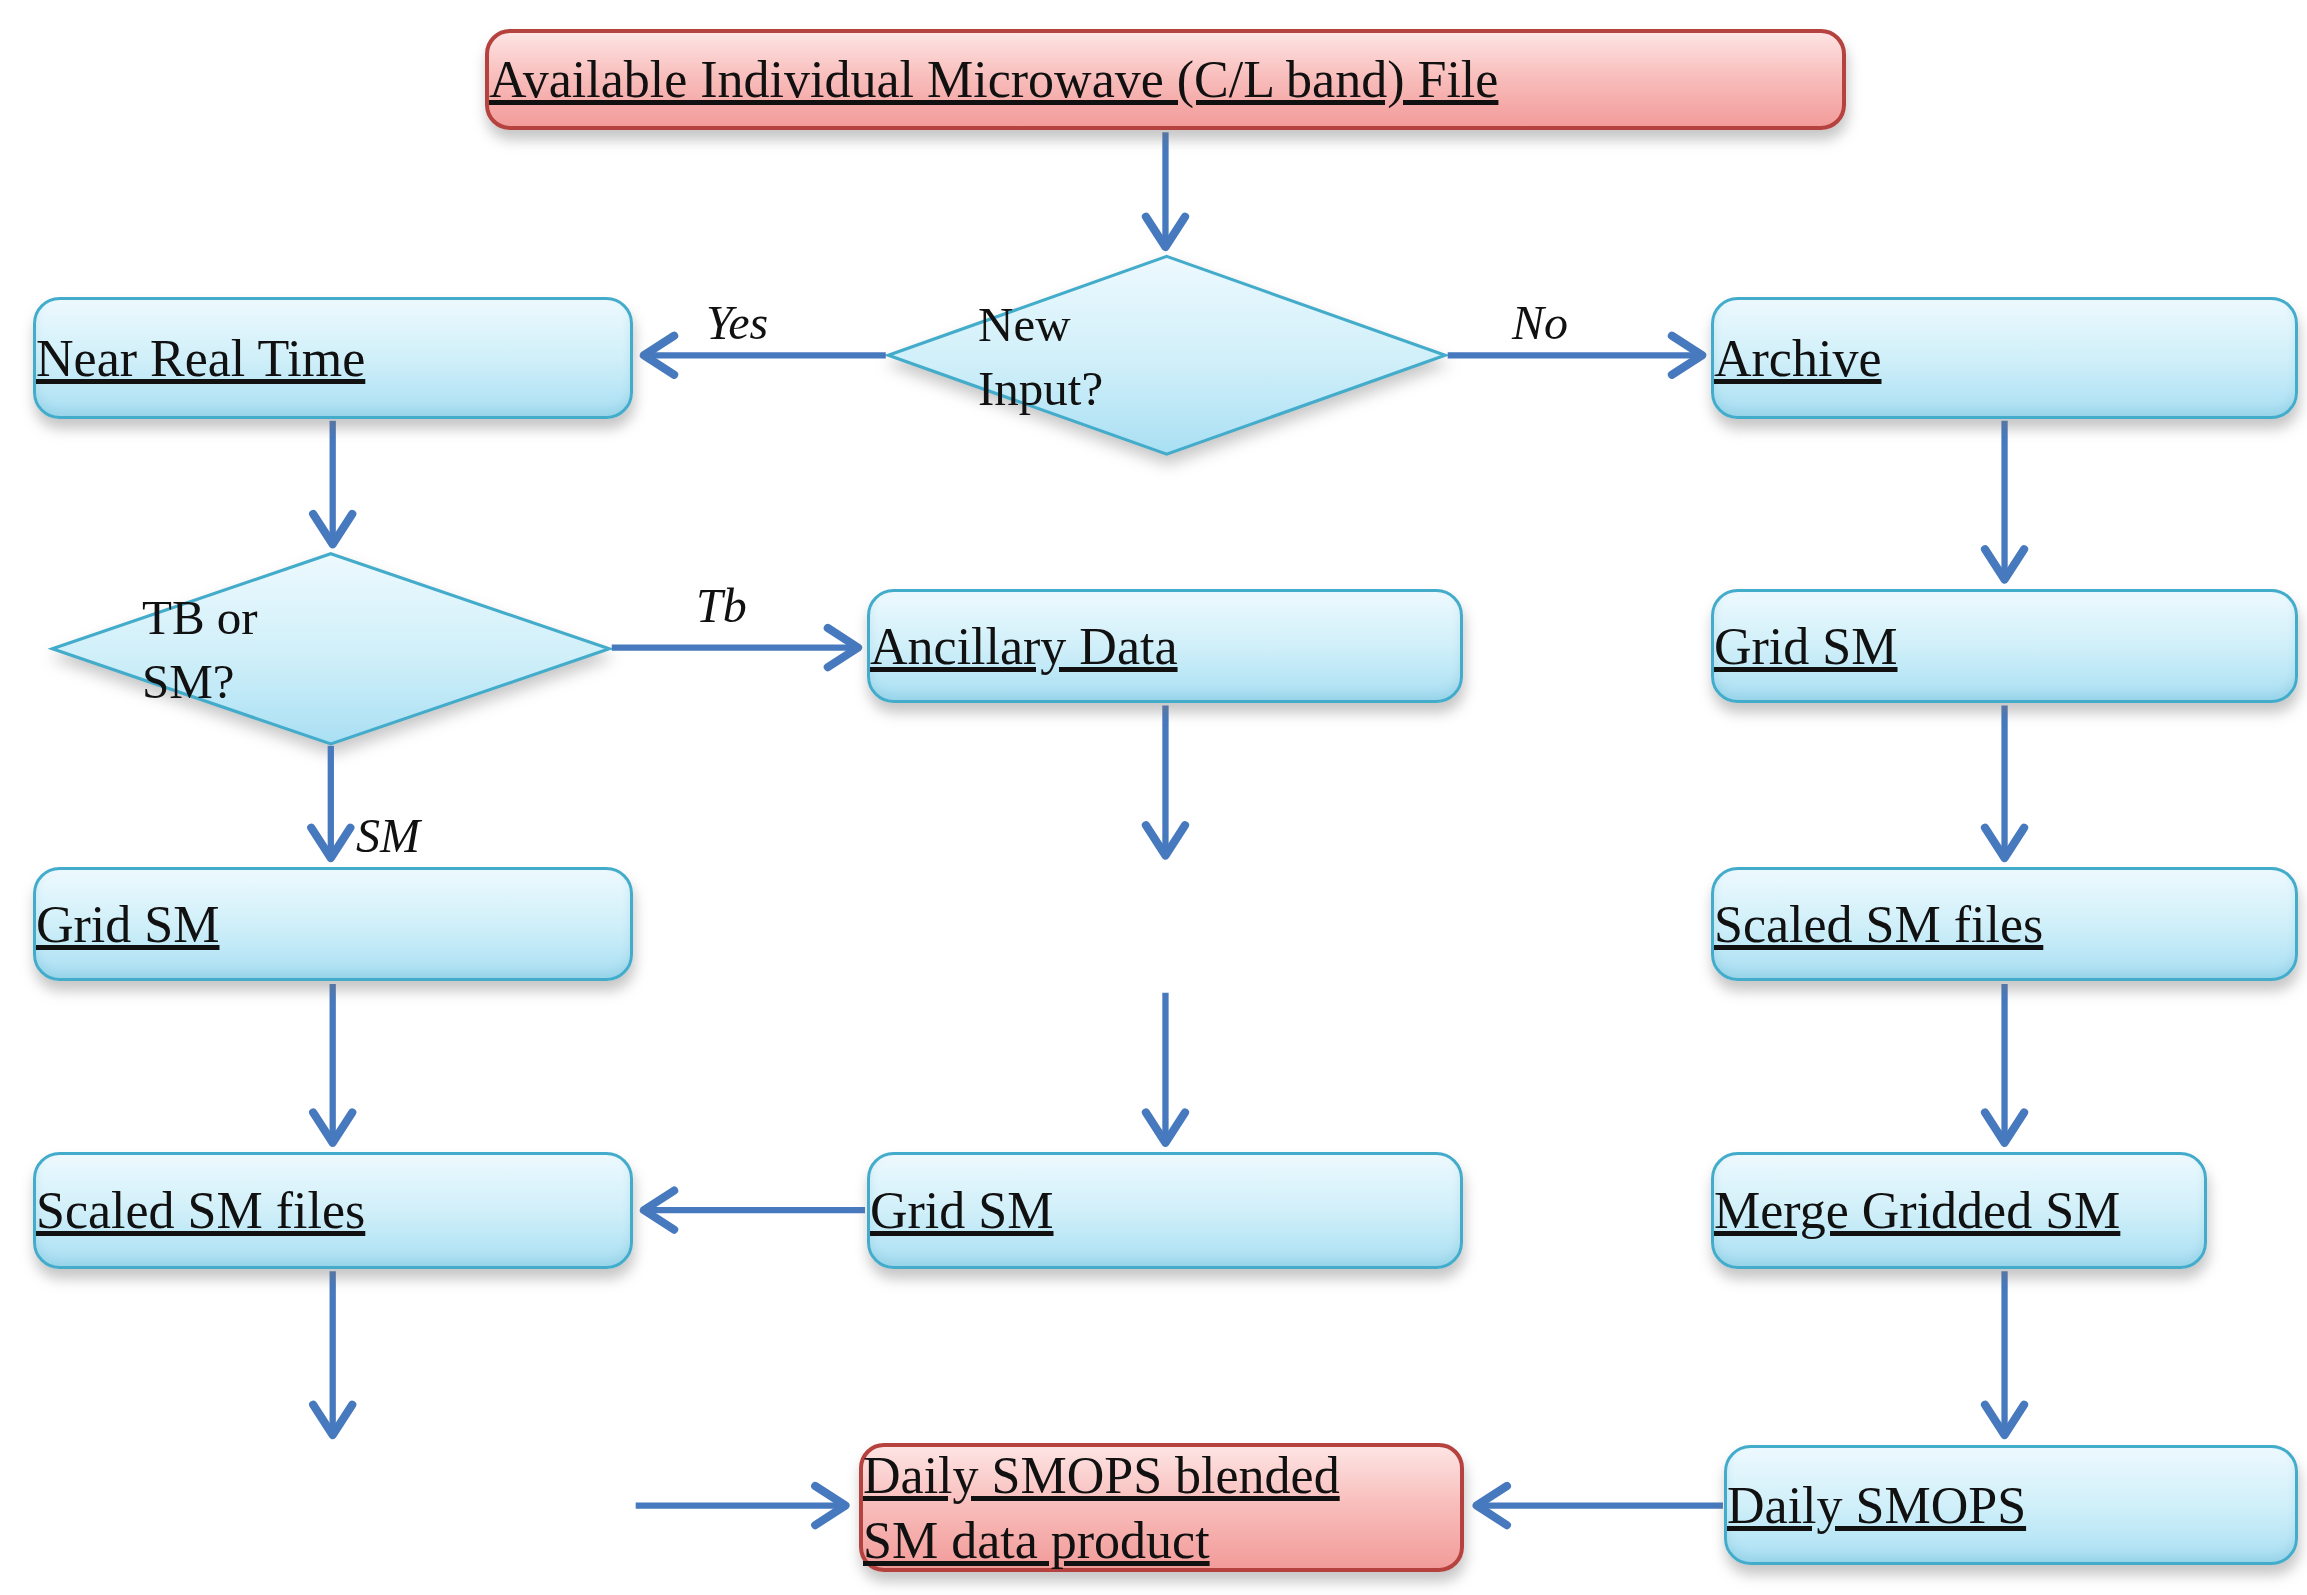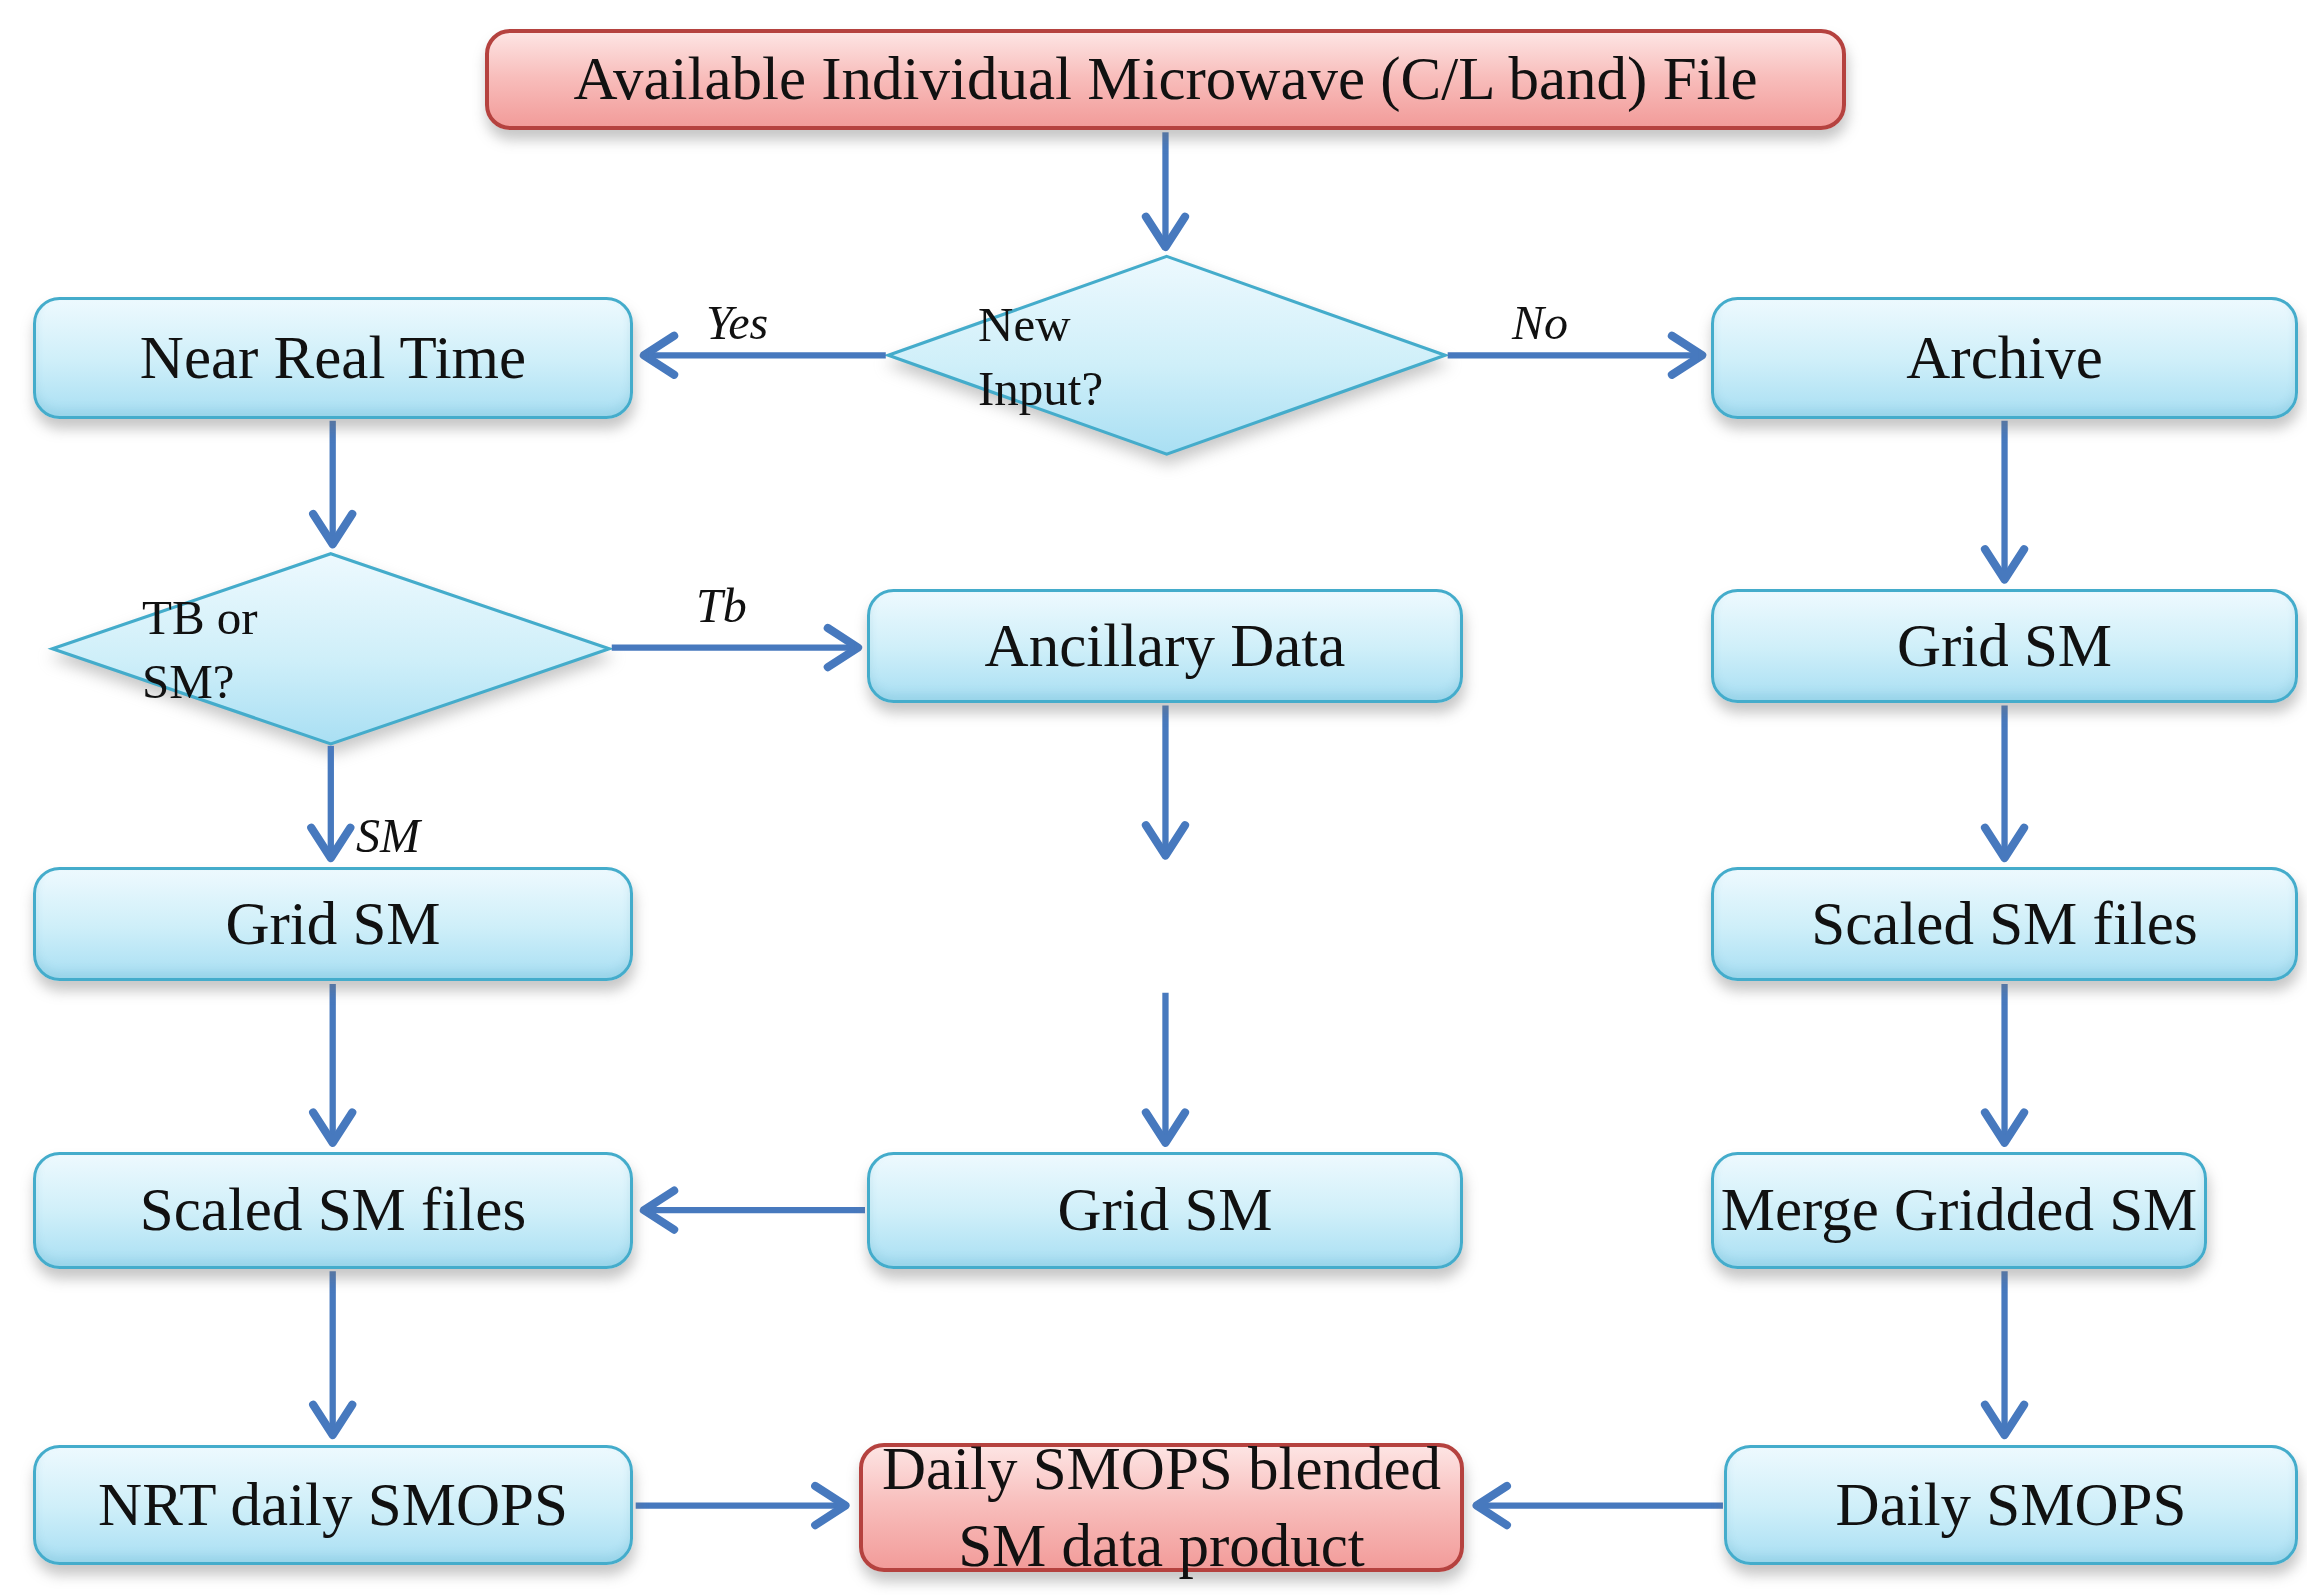--- a/index.html
+++ b/index.html
@@ -2,22 +2,22 @@
 <html style="font-size:10px"><head>
 <meta charset="utf-8">
 <style>
   html, body { margin:0; padding:0; background:#ffffff; }
   body { width:2307px; height:1595px; position:relative;
          font-family:"Liberation Serif", serif; color:#111; }
   #canvas { position:absolute; left:0; top:0; width:2307px; height:1595px; }
   #connectors { position:absolute; left:0; top:0; width:2307px; height:1595px; }
 
   .node { position:absolute; box-sizing:border-box;
-          display:flex; flex-direction:column; align-items:center; justify-content:center;
-          text-align:center; font-size:61px; line-height:1.25; }
+          display:flex; flex-direction:column; align-items:flex-start; justify-content:center;
+          text-align:center; font-size:52px; line-height:1.25;text-decoration:underline; }
   .process {
      background: linear-gradient(180deg, #EDF9FE 0%, #CFEFF9 52%, #A9DFF3 100%);
      border:3.1px solid #44ACCB; border-radius:26.5px;
      box-shadow: 1.3px 10px 12.6px rgba(115,115,115,0.40), inset 0 -6.3px 8.8px rgba(80,160,190,0.18);
   }
   .terminal {
      background: linear-gradient(180deg, #FDE4E3 0%, #F8BDBB 48%, #F29C9A 100%);
      border:4.4px solid #B5423F; border-radius:25px;
      box-shadow: 1.3px 10px 12.6px rgba(115,115,115,0.40);
   }
@@ -91,23 +91,20 @@
 
   <div class="node process" style="left:33px; top:297px; width:600px; height:122px;">
     <span class="line">Near Real Time</span>
   </div>
   <div class="node process" style="left:33px; top:867px; width:600px; height:114px;">
     <span class="line">Grid SM</span>
   </div>
   <div class="node process" style="left:33px; top:1152px; width:600px; height:117px;">
     <span class="line">Scaled SM files</span>
   </div>
-  <div class="node process" style="left:33px; top:1445px; width:600px; height:120px;">
-    <span class="line">NRT daily SMOPS</span>
-  </div>
 
   <div class="node process" style="left:867px; top:589px; width:596px; height:114px;">
     <span class="line">Ancillary Data</span>
   </div>
   <div class="node process" style="left:867px; top:1152px; width:596px; height:117px;">
     <span class="line">Grid SM</span>
   </div>
 
   <div class="node process" style="left:1711px; top:297px; width:587px; height:122px;">
     <span class="line">Archive</span>

